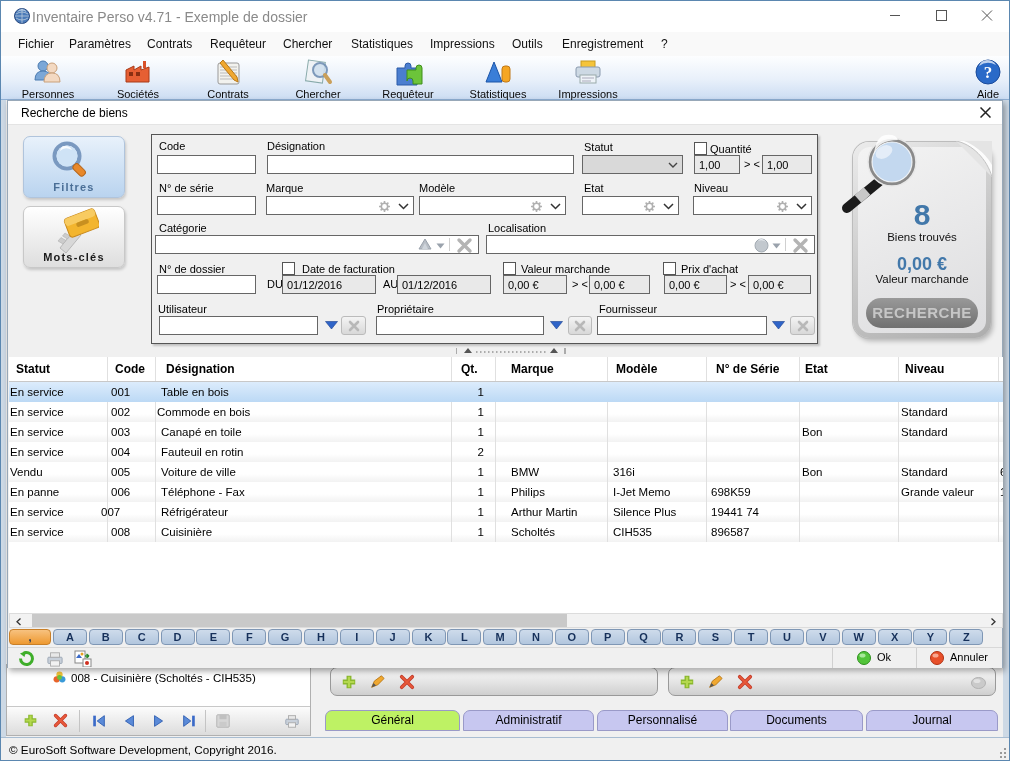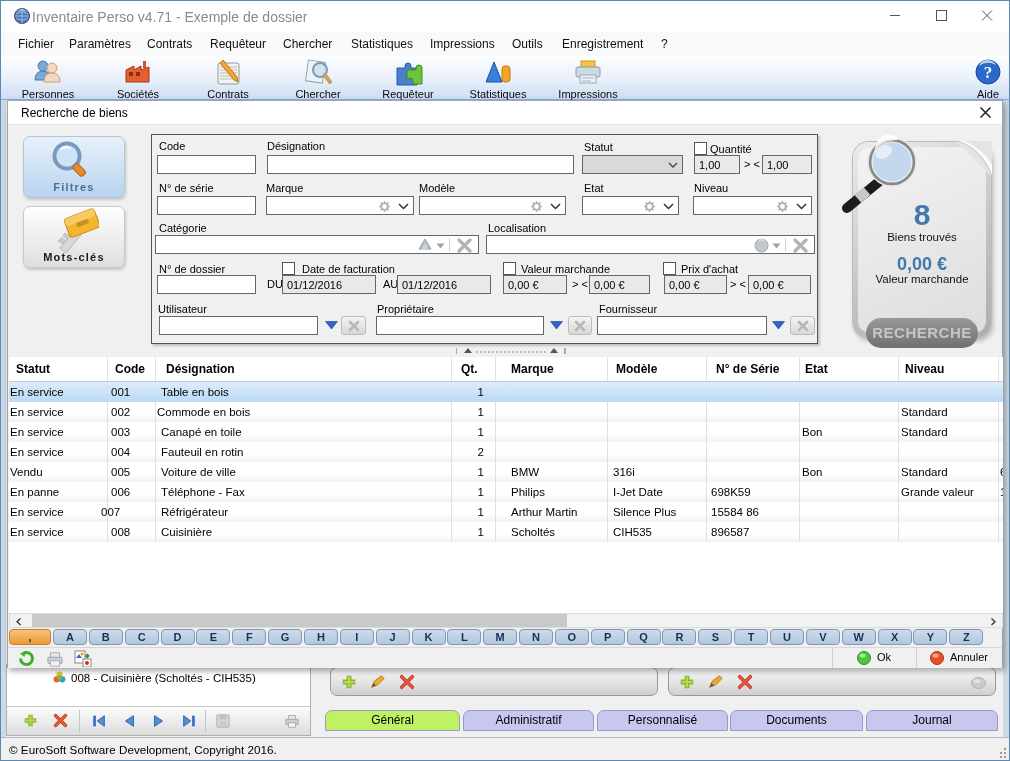--- a/index.html
+++ b/index.html
@@ -37,21 +37,21 @@
 .combo.gray { background:#d9d9d9; }
 .chk { position:absolute; width:13px; height:13px; background:#fff; border:1px solid #555; }
 .smalltxt { position:absolute; font-size:11px; color:#000; }
 
 #card { position:absolute; left:845px; top:41px; width:138px; height:196px; border-radius:16px; background:linear-gradient(150deg,#ececec,#c2c2c2 60%,#adadad); box-shadow:0 0 0 1px #bcbcbc, 2px 3px 5px rgba(0,0,0,.25); }
 #cardin { position:absolute; left:5px; top:5px; right:5px; bottom:5px; border-radius:12px; background:linear-gradient(155deg,#f3f3f3,#dddddf); }
 #bignum { position:absolute; width:100%; top:56px; text-align:center; font-size:30px; font-weight:bold; color:#4278aa; }
 #bienslbl { position:absolute; width:100%; top:89px; text-align:center; font-size:11.5px; color:#111; }
 #valnum { position:absolute; width:100%; top:112px; text-align:center; font-size:18px; font-weight:bold; color:#4278aa; }
 #vallbl { position:absolute; width:100%; top:131px; text-align:center; font-size:11.5px; color:#111; }
-#rechbtn { position:absolute; left:13px; top:156px; width:112px; height:30px; border-radius:15px; background:linear-gradient(#999999,#707070); color:#c6c6c6; font-size:15px; font-weight:bold; text-align:center; line-height:30px; letter-spacing:0.5px;margin-top:20px; }
+#rechbtn { position:absolute; left:13px; top:156px; width:112px; height:30px; border-radius:15px; background:linear-gradient(#999999,#707070); color:#c6c6c6; font-size:15px; font-weight:bold; text-align:center; line-height:30px; letter-spacing:0.5px; }
 
 #grid { position:absolute; left:1px; top:256px; width:994px; height:256px; background:#fff; overflow:hidden; }
 .hdr { position:absolute; top:0; height:24px; font-size:12px; font-weight:bold; color:#000; padding-top:5px; }
 .row { position:absolute; left:0; width:994px; height:20px; background:linear-gradient(#ffffff 60%, #f2f2f2); }
 .row.sel { background:linear-gradient(#dcecfc, #bcd9f5); }
 .cell { position:absolute; top:4px; font-size:11.5px; color:#000; white-space:nowrap; }
 .colsep { position:absolute; top:0; bottom:0; width:1px; background:#e0e0e0; }
 
 #hscroll { position:absolute; left:1px; top:512px; width:994px; height:15px; background:#f2f2f2; border:1px solid #dcdcdc; }
 #hthumb { position:absolute; left:22px; top:0px; width:535px; height:13px; background:#c9c9c9; }
@@ -535,32 +535,32 @@
         <div class="cell" style="left:604px">316i</div>
         <div class="cell" style="left:793px">Bon</div>
         <div class="cell" style="left:892px">Standard</div>
       </div>
       <div class="row" style="top:125px">
         <div class="cell" style="left:1px">En panne</div>
         <div class="cell" style="left:102px">006</div>
         <div class="cell" style="left:152px">Téléphone - Fax</div>
         <div class="cell" style="left:445px;width:30px;text-align:right">1</div>
         <div class="cell" style="left:502px">Philips</div>
-        <div class="cell" style="left:604px">I-Jet Date</div>
+        <div class="cell" style="left:604px">I-Jet Memo</div>
         <div class="cell" style="left:702px">698K59</div>
         <div class="cell" style="left:892px">Grande valeur</div>
       </div>
       <div class="row" style="top:145px">
         <div class="cell" style="left:1px">En service</div>
         <div class="cell" style="left:92px">007</div>
         <div class="cell" style="left:152px">Réfrigérateur</div>
         <div class="cell" style="left:445px;width:30px;text-align:right">1</div>
         <div class="cell" style="left:502px">Arthur Martin</div>
         <div class="cell" style="left:604px">Silence Plus</div>
-        <div class="cell" style="left:702px">15584 86</div>
+        <div class="cell" style="left:702px">19441 74</div>
       </div>
       <div class="row" style="top:165px">
         <div class="cell" style="left:1px">En service</div>
         <div class="cell" style="left:102px">008</div>
         <div class="cell" style="left:152px">Cuisinière</div>
         <div class="cell" style="left:445px;width:30px;text-align:right">1</div>
         <div class="cell" style="left:502px">Scholtés</div>
         <div class="cell" style="left:604px">CIH535</div>
         <div class="cell" style="left:702px">896587</div>
       </div>

